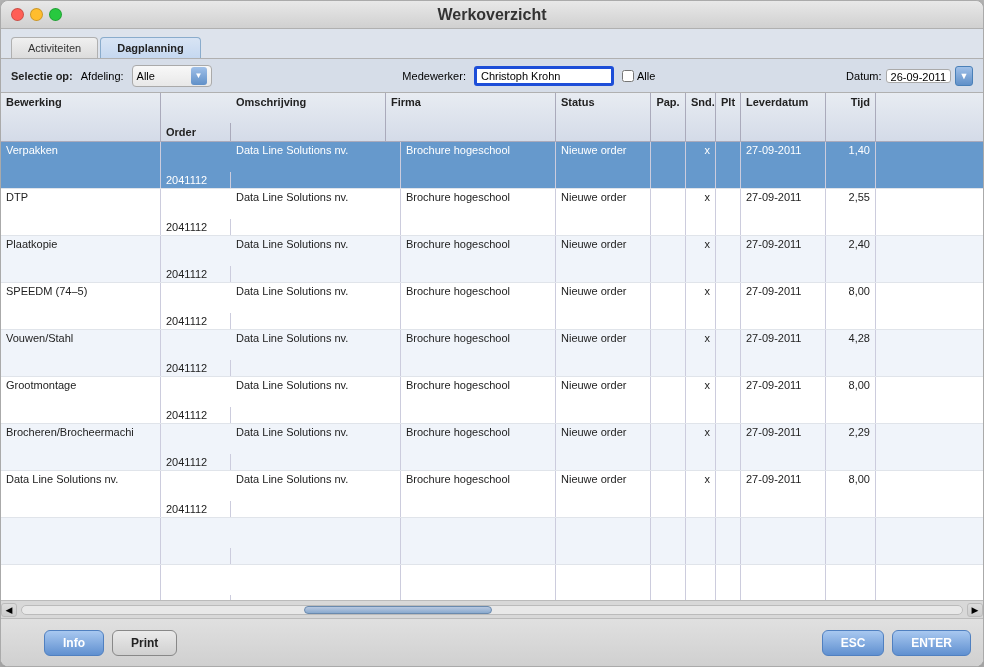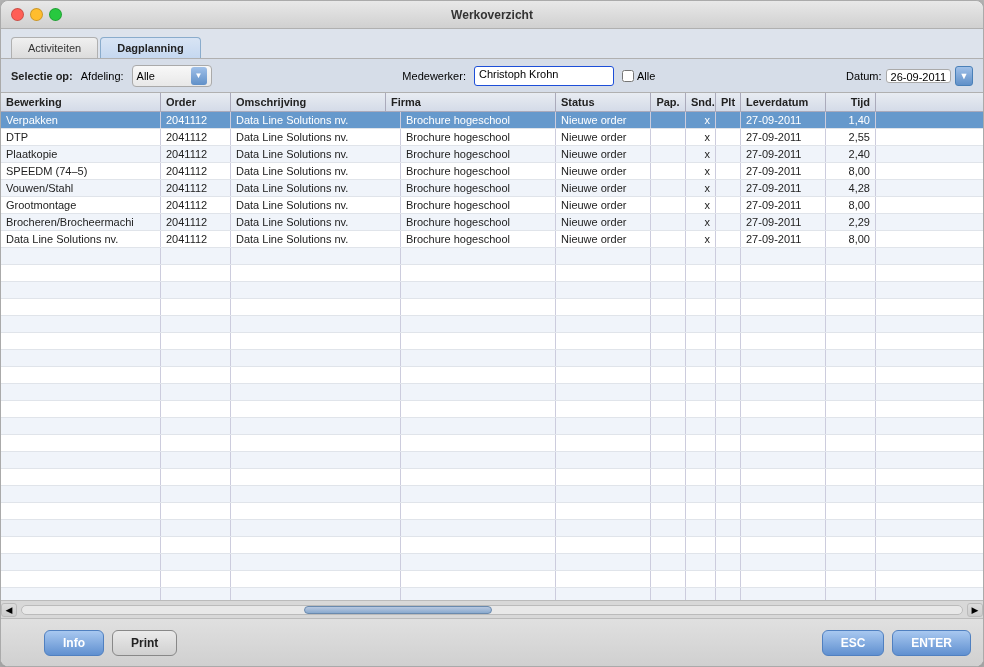--- a/index.html
+++ b/index.html
@@ -47,21 +47,21 @@
       width: 13px;
       height: 13px;
       border-radius: 50%;
       border: 1px solid rgba(0,0,0,0.2);
       cursor: pointer;
     }
     .tb-close { background: #ff5f56; }
     .tb-min { background: #ffbd2e; }
     .tb-max { background: #27c93f; }
     .titlebar-title {
-      font-size: 12px;
+      font-size: 16px;
       font-weight: 600;
       color: #333;
     }
     
     .tabbar {
       background: #dde3ec;
       border-bottom: 1px solid #b0b0b0;
       display: flex;
       align-items: flex-end;
       padding: 4px 10px 0 10px;
@@ -117,21 +117,21 @@
       border-radius: 3px;
       display: flex;
       align-items: center;
       justify-content: center;
       color: white;
       font-size: 8px;
     }
     .filter-spacer { flex: 1; }
     .medewerker-input {
       background: white;
-      border: 1px solid #1d4ed8;
+      border: 3px solid #1d4ed8;
       border-radius: 3px;
       padding: 1px 4px;
       font-size: 11px;
       height: 20px;
       min-width: 140px;
     }
     .checkbox-label {
       display: flex;
       align-items: center;
       gap: 3px;
@@ -201,21 +201,21 @@
     .td {
       padding: 2px 5px;
       font-size: 11px;
       border-right: 1px solid #ccd;
       white-space: nowrap;
       overflow: hidden;
       color: #222;
     }
     
     .col-bewerking { width: 160px; min-width: 160px; }
-    .col-order { width: 70px; min-width: 70px; }
+    .col-order { width: 70px; min-width: 70px; margin-top: 30px; }
     .col-firma { width: 170px; min-width: 170px; }
     .col-omschrijving { width: 155px; min-width: 155px; }
     .col-status { width: 95px; min-width: 95px; }
     .col-pap { width: 35px; min-width: 35px; text-align: center; }
     .col-snd { width: 30px; min-width: 30px; text-align: right; }
     .col-plt { width: 25px; min-width: 25px; text-align: center; }
     .col-leverdatum { width: 85px; min-width: 85px; }
     .col-tijd { width: 50px; min-width: 50px; text-align: right; }
     
     .scrollbar-area {

